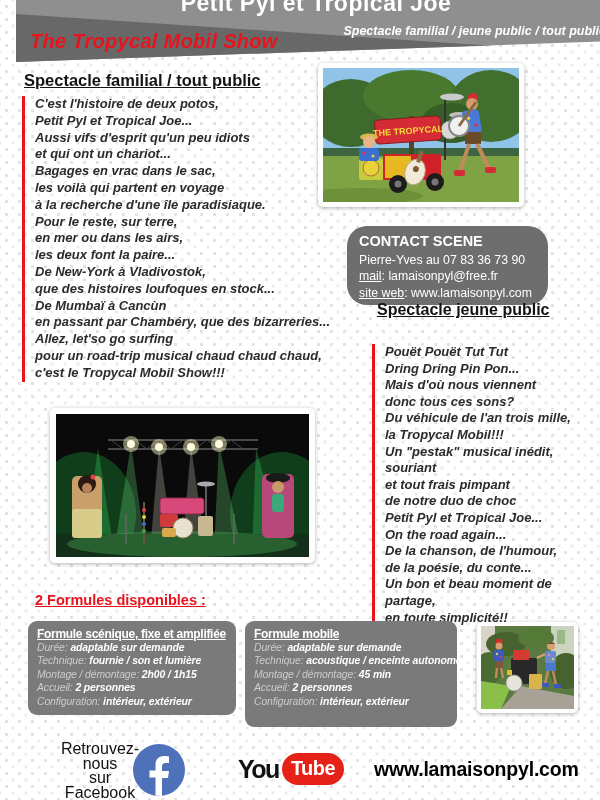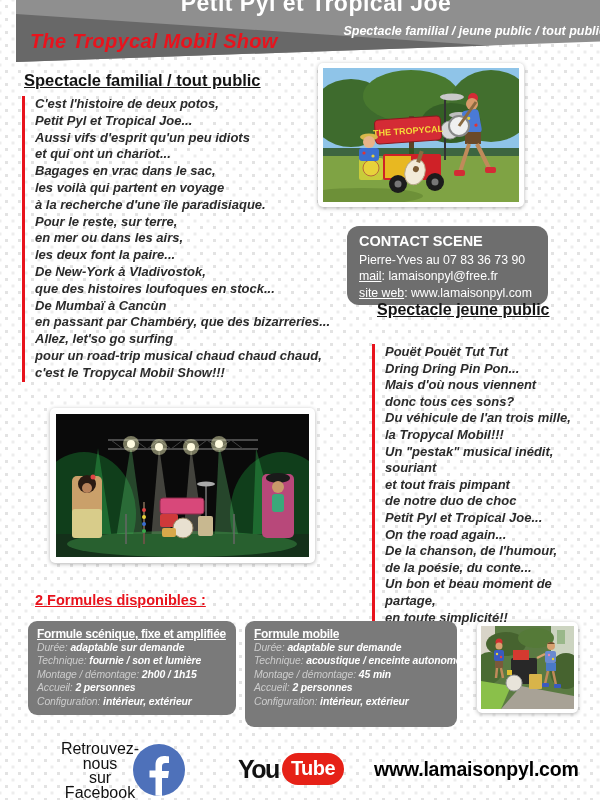--- a/index.html
+++ b/index.html
@@ -36,21 +36,21 @@
   
   .photo{position:absolute;background:#fff;border-radius:5px;
          box-shadow:0 1px 4px rgba(0,0,0,.3);box-sizing:border-box;}
   #photo-outdoor{left:318px;top:63px;width:206px;height:144px;padding:5px;}
   #photo-stage{left:50px;top:408px;width:265px;height:155px;padding:6px;}
   #photo-street{left:477px;top:622px;width:101px;height:91px;padding:4px;}
   .photo svg{display:block;}
 
   
   #contact-box{position:absolute;left:347px;top:226px;width:201px;height:79px;
-        background:#6e6e6e;border-radius:12px;color:#fff;padding:7px 12px;box-sizing:border-box;}
+        background:#6e6e6e;border-radius:20px;color:#fff;padding:7px 12px;box-sizing:border-box;}
   .contact-heading{font-size:14.5px;font-weight:bold;margin-bottom:3px;}
   .contact-line{font-size:12.3px;line-height:16.4px;white-space:nowrap;}
   .u{text-decoration:underline;}
 
   
   #formules-heading{position:absolute;left:35px;top:592px;color:#e8131d;
         font-weight:bold;font-size:14.5px;text-decoration:underline;}
   .formule-box{position:absolute;background:#7a7a7a;border-radius:9px;color:#fff;
         padding:6px 9px;box-sizing:border-box;overflow:hidden;}
   #formule-1{left:28px;top:621px;width:208px;height:94px;}

